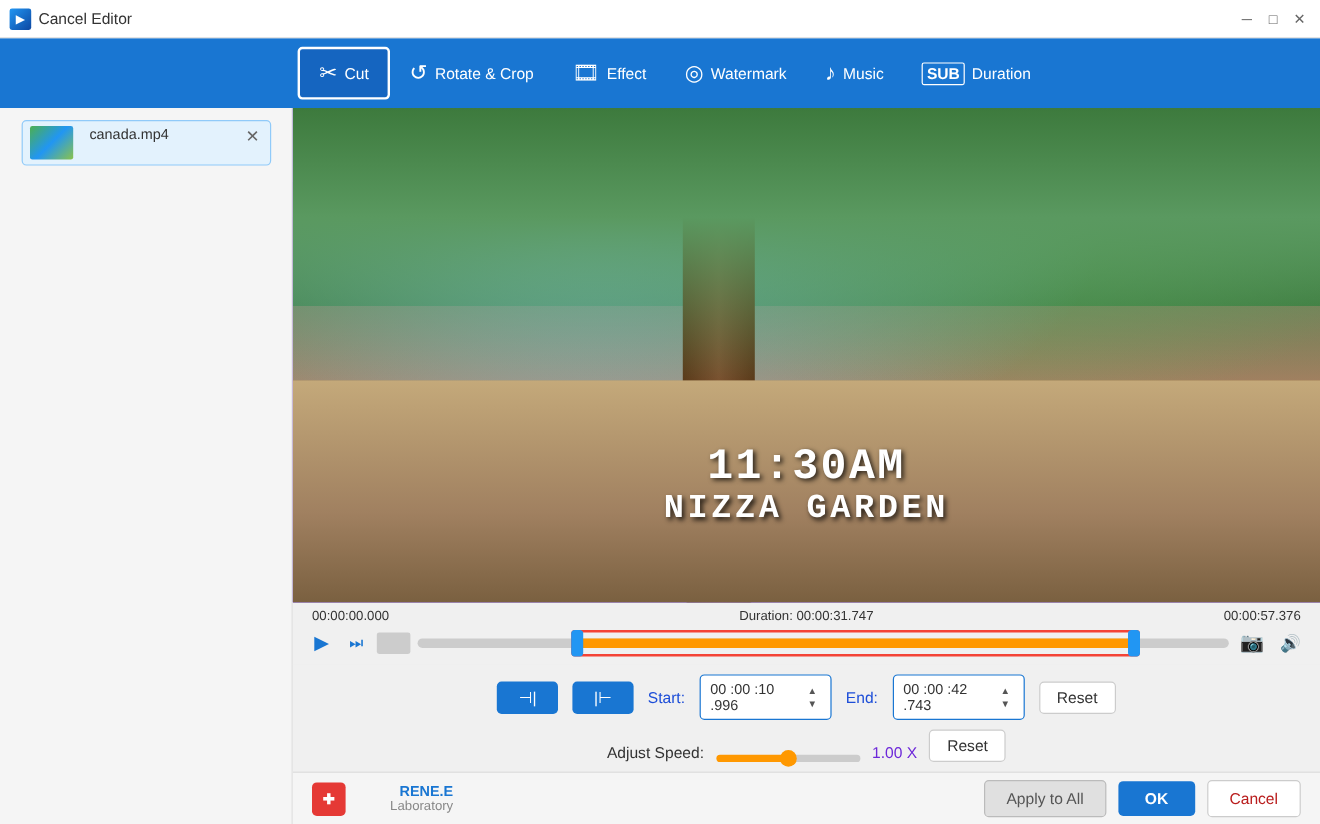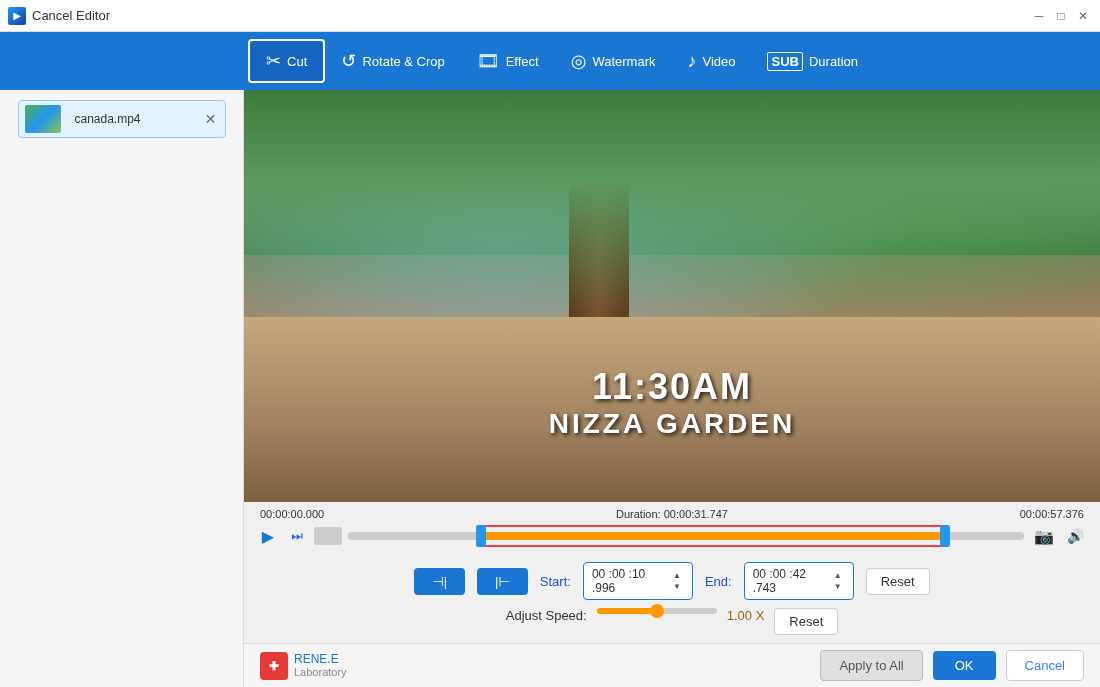--- a/index.html
+++ b/index.html
@@ -103,21 +103,21 @@
       align-items: center;
       padding-top: 10px;
     }
     .sidebar-filename {
       font-size: 12px;
       color: #333;
       margin-left: 8px;
     }
     .sidebar-file-row {
       display: flex;
-      align-items: center;
+      align-items: flex-start;
       width: 208px;
       background: #e3f2fd;
       border: 1px solid #90CAF9;
       border-radius: 4px;
       padding: 4px 6px;
       gap: 6px;
     }
     .sidebar-close {
       margin-left: auto;
       cursor: pointer;
@@ -137,20 +137,21 @@
       flex-direction: column;
       background: #e8e8e8;
     }
 
     
     .video-preview {
       position: relative;
       flex: 1;
       background: #6d28d9;
       overflow: hidden;
+      font-family: Liberation Mono, monospace;
     }
     .video-bg {
       width: 100%;
       height: 100%;
       background:
         
         linear-gradient(180deg,
           #87CEEB 0%, #b8e0f0 15%,
           #6aad70 15%, #5a9960 22%,
           #3d7a3d 22%, #2d6b2d 40%,
@@ -354,21 +355,21 @@
       background: white;
       color: #333;
       border: 1px solid #ccc;
       border-radius: 4px;
       padding: 5px 14px;
       cursor: pointer;
       font-size: 13px;
     }
     .speed-row {
       display: flex;
-      align-items: flex-start;
+      align-items: flex-end;
       gap: 10px;
       justify-content: center;
     }
     .speed-label {
       font-size: 13px;
       color: #333;
     }
     .speed-slider-track {
       width: 120px;
       height: 6px;
@@ -382,21 +383,21 @@
       width: 14px;
       height: 14px;
       background: #FF9800;
       border-radius: 50%;
       top: -4px;
       left: calc(50% - 7px);
       cursor: pointer;
     }
     .speed-value {
       font-size: 13px;
-      color: #a16207;
+      color: #6d28d9;
     }
 
     
     .bottom-bar {
       background: #f5f5f5;
       border-top: 1px solid #ddd;
       height: 44px;
       display: flex;
       align-items: center;
       justify-content: space-between;
@@ -439,25 +440,25 @@
       font-size: 13px;
     }
     .ok-btn {
       background: #1976D2;
       color: white;
       border: none;
       border-radius: 4px;
       padding: 7px 22px;
       cursor: pointer;
       font-size: 13px;
-      font-weight: 400;
+      font-weight: 700;
     }
     .cancel-btn {
       background: white;
-      color: #3b82f6;
+      color: #b91c1c;
       border: 1px solid #ccc;
       border-radius: 4px;
       padding: 7px 18px;
       cursor: pointer;
       font-size: 13px;
     }
 
     
     .thumb-mini {
       width: 36px;
@@ -493,21 +494,21 @@
   <div class="tab-item">
     <span class="tab-icon">🎞</span>
     <span>Effect</span>
   </div>
   <div class="tab-item">
     <span class="tab-icon">◎</span>
     <span>Watermark</span>
   </div>
   <div class="tab-item">
     <span class="tab-icon">♪</span>
-    <span>Video</span>
+    <span>Music</span>
   </div>
   <div class="tab-item">
     <span class="tab-icon" style="font-size:13px;font-weight:bold;border:1px solid white;padding:1px 3px;border-radius:2px;">SUB</span>
     <span>Duration</span>
   </div>
 </div>
 
 <div class="main-area">
 
   <div class="sidebar">
@@ -601,21 +602,21 @@
           <span>X</span>
         </span>
         <button class="reset-btn">Reset</button>
       </div>
     </div>
 
     <div class="bottom-bar">
       <div class="logo-area">
         <div class="logo-icon">✚</div>
         <div class="logo-text">
-          <div style="font-weight:normal;color:#1976D2;font-size:12px;">RENE.E</div>
+          <div style="font-weight:bold;color:#1976D2;font-size:12px;margin-left:39px;">RENE.E</div>
           <div style="color:#888;font-size:11px;text-align:right;">Laboratory</div>
         </div>
       </div>
       <div class="bottom-buttons">
         <button class="apply-all-btn">Apply to All</button>
         <button class="ok-btn">OK</button>
         <button class="cancel-btn">Cancel</button>
       </div>
     </div>
 

